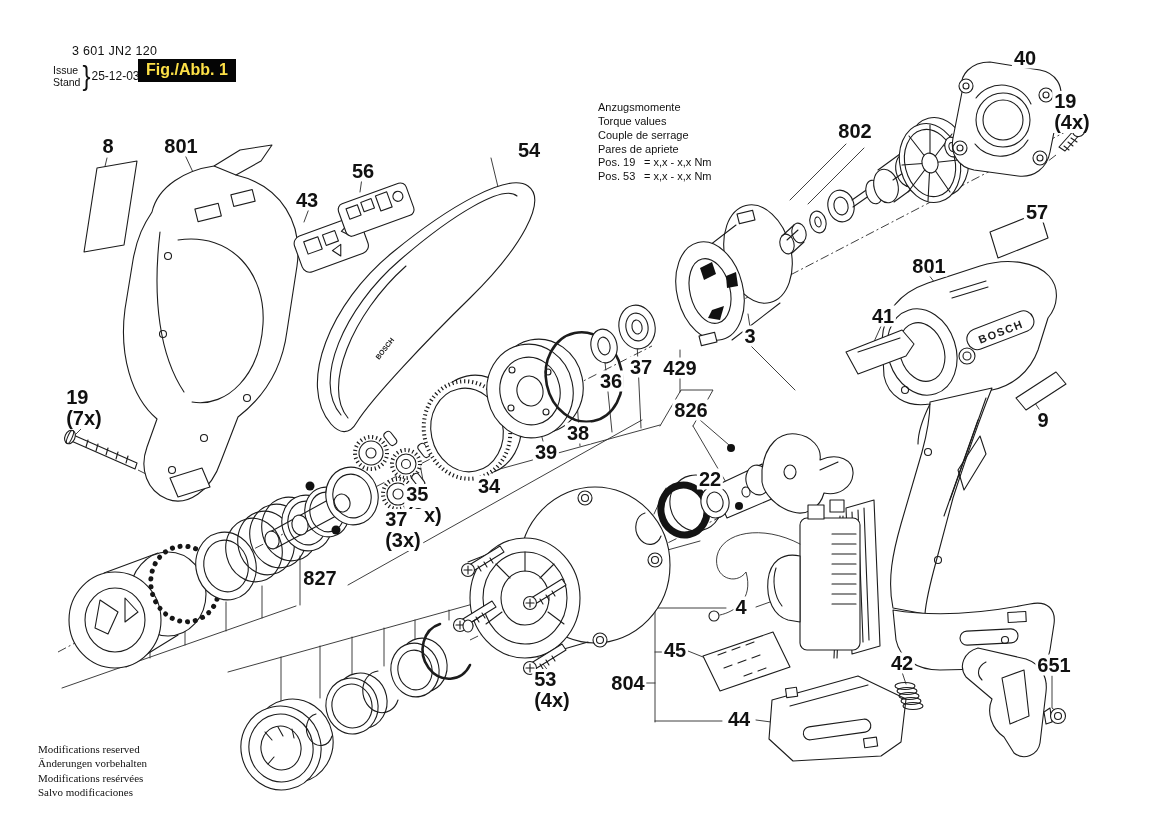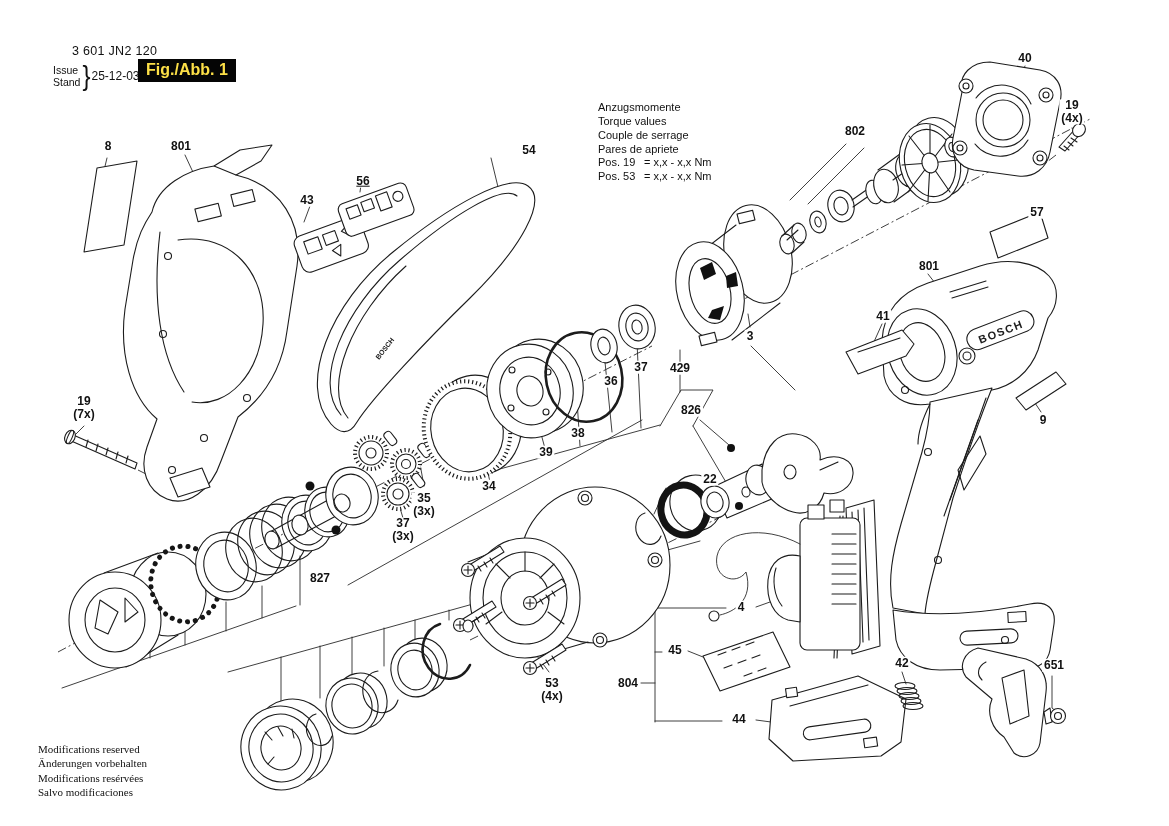--- a/index.html
+++ b/index.html
@@ -12,22 +12,22 @@
   #issue-block .brace{font-size:24px;font-weight:400;transform:scaleY(1.15);margin:0 1px 0 2px;}
   #issue-block .date{font-size:12px;text-align:center;}
   #fig-box{position:absolute;left:138px;top:59px;background:#050505;color:#fde047;
            font-weight:bold;font-size:16px;padding:2px 8px 3px 8px;}
   #torque-note{position:absolute;left:598px;top:101px;font-size:11px;line-height:1.26;}
   #torque-note .trow .pos{display:inline-block;width:46px;}
   #footer-note{position:absolute;left:38px;top:742px;font-size:11px;line-height:1.3;font-family:Liberation Serif, serif;}
   
   #drawing{position:absolute;left:0;top:0;z-index:1;}
   #label-layer{position:absolute;left:0;top:0;width:100%;height:100%;z-index:2;pointer-events:none;}
-  .part-label{position:absolute;transform:translate(-50%,-50%);text-align:center;
-              font-weight:bold;font-size:12px;line-height:1.05;background:#fff;
+  .part-label{position:absolute;transform:translate(-50%,-50%);text-align:left;
+              font-weight:bold;font-size:20px;line-height:1.05;background:#fff;
               padding:0 2px;white-space:nowrap;}
   .part-label .sub{display:block;}
   
   svg .ln{stroke:#1c1c1c;stroke-width:1.1;fill:none;stroke-linecap:round;stroke-linejoin:round;}
   svg .cln{stroke:#2a2a2a;stroke-width:0.9;fill:none;stroke-linecap:round;}
   svg .dd{stroke:#2a2a2a;stroke-width:0.9;fill:none;stroke-dasharray:9 3 2 3;}
   svg .wh{fill:#fff;}
   svg .blk{fill:#111;stroke:none;}
   svg .thick{stroke-width:2.6;}
   svg .oring{stroke-width:2.6;}
@@ -568,21 +568,21 @@
       <line class="ln" x1="128" y1="456" x2="126" y2="463"></line>
       <ellipse class="ln wh" cx="70" cy="437" rx="5" ry="7" transform="rotate(24 70 437)"></ellipse>
       <ellipse class="ln" cx="70" cy="437" rx="2.2" ry="7" transform="rotate(24 70 437)"></ellipse>
     </g>
   </svg>
 
   <div id="label-layer">
       <div class="part-label" style="left: 108px; top: 146px;"><span>8</span></div>
       <div class="part-label" style="left: 181px; top: 146px;"><span>801</span></div>
       <div class="part-label" style="left: 307px; top: 200px;"><span>43</span></div>
-      <div class="part-label" style="left: 363px; top: 181px; text-decoration: underline;"><span>56</span></div>
+      <div class="part-label" style="left: 363px; top: 171px;"><span>56</span></div>
       <div class="part-label" style="left: 490px; top: 150px; margin-left: 39px;"><span>54</span></div>
       <div class="part-label" style="left: 1025px; top: 58px;"><span>40</span></div>
       <div class="part-label" style="left: 1072px; top: 112px;"><span>19</span><span class="sub">(4x)</span></div>
       <div class="part-label" style="left: 855px; top: 131px;"><span>802</span></div>
       <div class="part-label" style="left: 1037px; top: 212px;"><span>57</span></div>
       <div class="part-label" style="left: 929px; top: 266px;"><span>801</span></div>
       <div class="part-label" style="left: 883px; top: 316px;"><span>41</span></div>
       <div class="part-label" style="left: 750px; top: 336px;"><span>3</span></div>
       <div class="part-label" style="left: 1043px; top: 420px;"><span>9</span></div>
       <div class="part-label" style="left: 611px; top: 381px;"><span>36</span></div>

